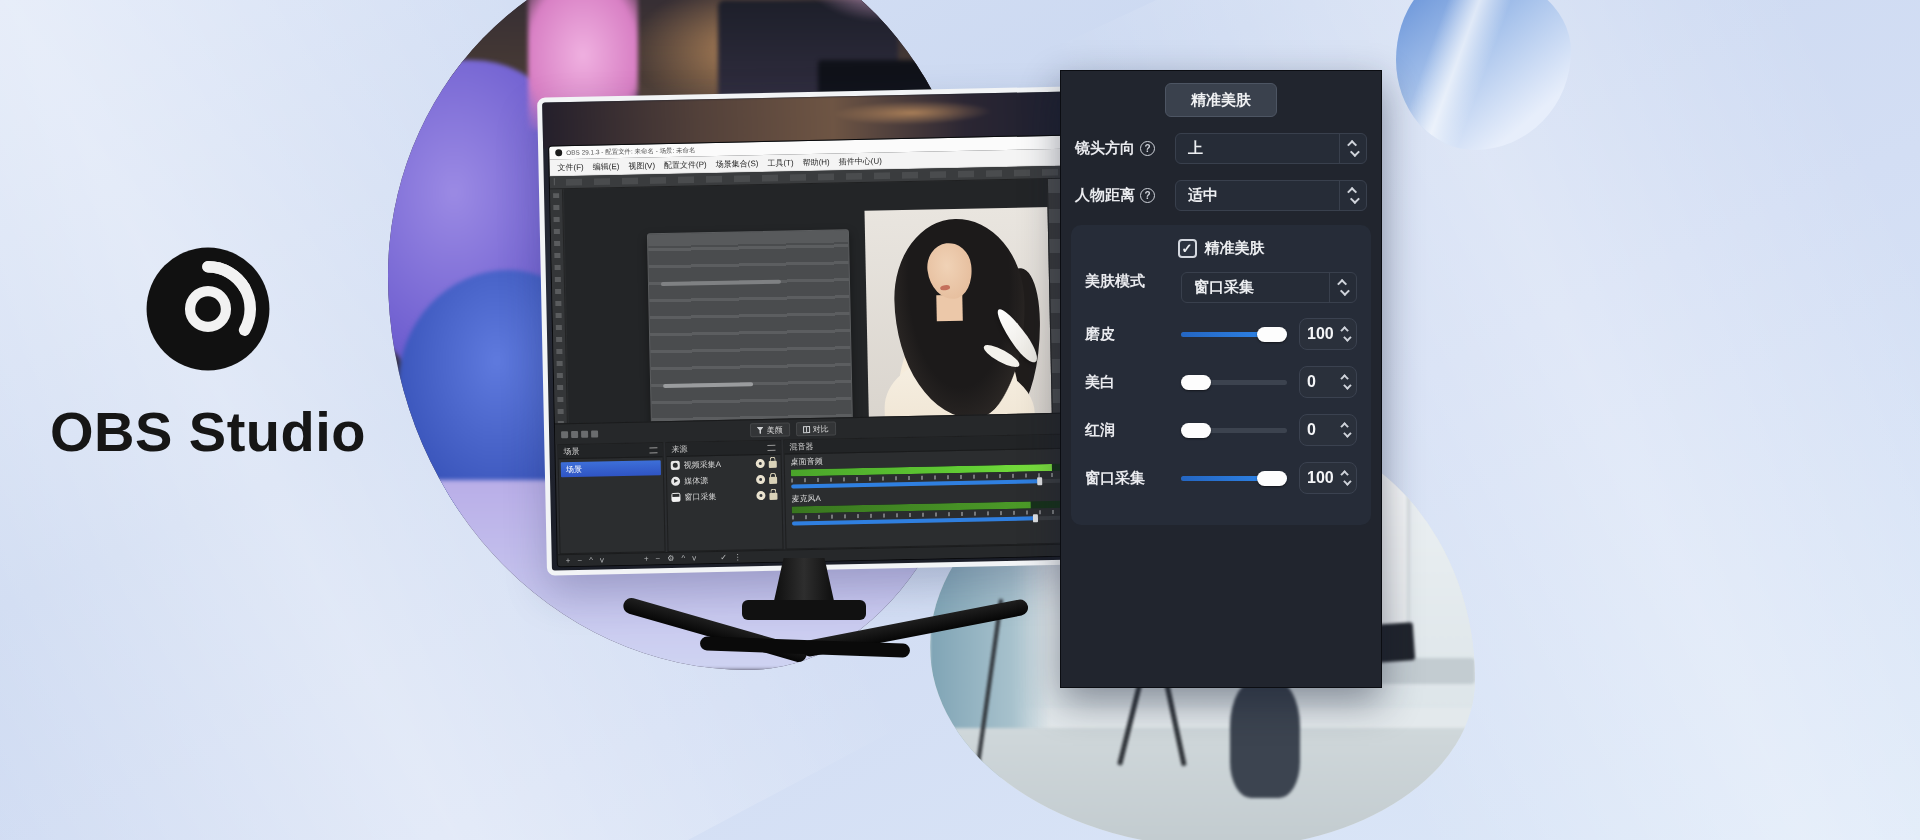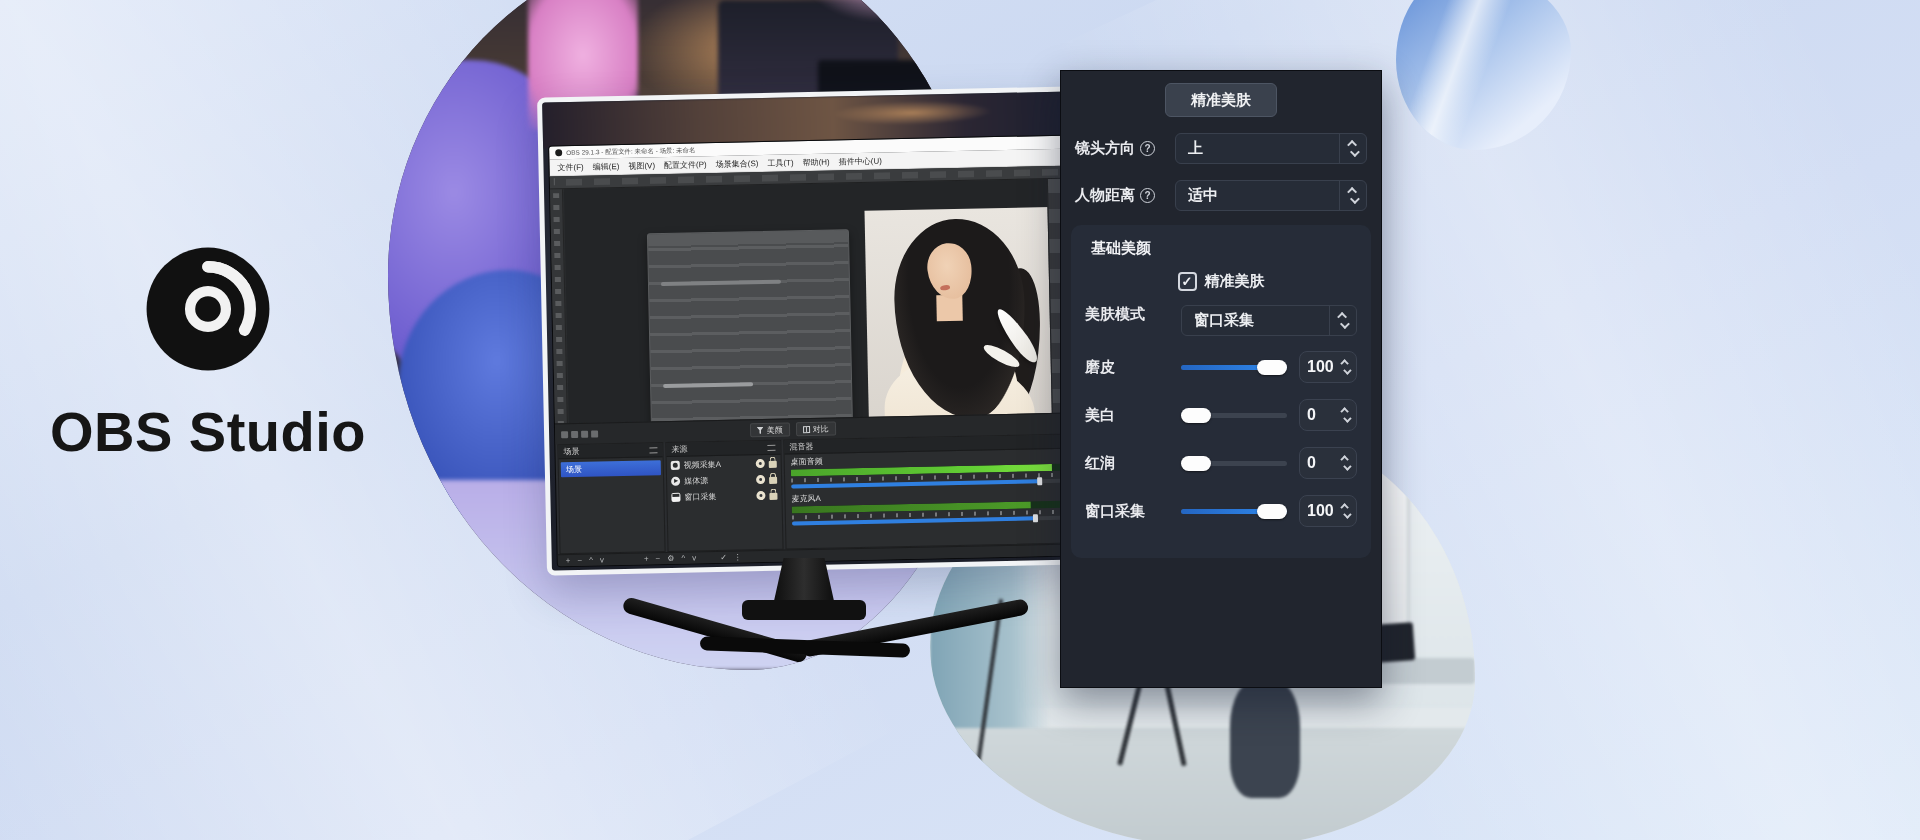--- a/index.html
+++ b/index.html
@@ -434,21 +434,20 @@
       <div class="combo">
         <span class="cval">适中</span>
         <span class="cspin">
           <i class="chev up"></i>
           <i class="chev dn"></i>
         </span>
       </div>
     </div>
 
     <div class="bp-section">
-      <div class="sec-title">基础美颜</div>
 
       <div class="chk-row">
         <span class="chkbox">✓</span>
         <span class="chk-label">精准美肤</span>
       </div>
 
       <div class="mode-row">
         <div class="bp-label">美肤模式</div>
         <div class="combo">
           <span class="cval">窗口采集</span>

